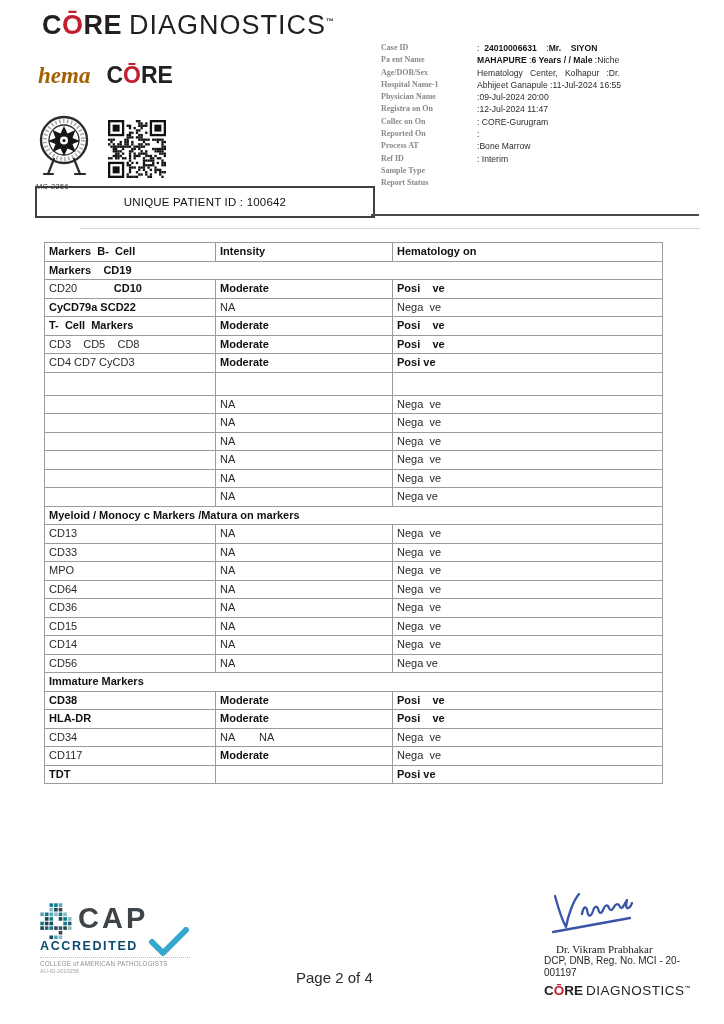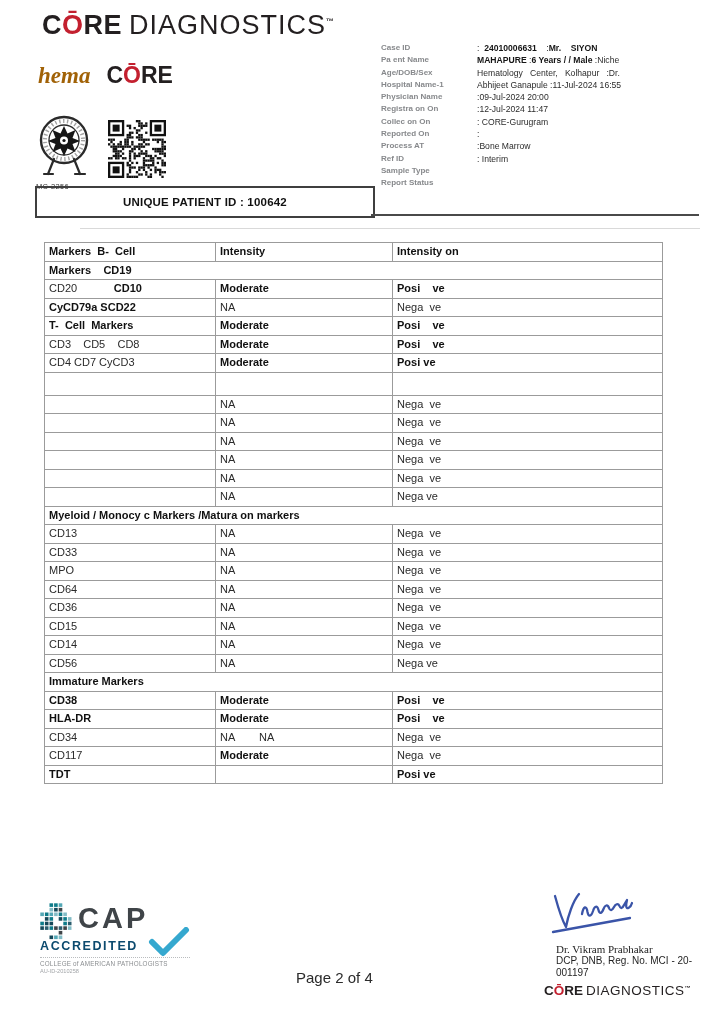--- a/index.html
+++ b/index.html
@@ -19,28 +19,28 @@
   .logo-hema .red-o{font-weight:800;color:#c3202f;}
 
   
   .seal-wrap{left:36px;top:114px;width:56px;text-align:left;}
   .seal-cap{font-size:7.5px;color:#3a3a3a;margin-top:0px;letter-spacing:.3px;}
   .qr-wrap{left:108px;top:120px;}
 
   
   .pid-box{left:35px;top:186px;width:336px;height:28px;border:2px solid #3f3f3f;
            display:flex;align-items:center;justify-content:center;
-           font-weight:700;font-size:11.5px;letter-spacing:.2px;color:#111;}
+           font-weight:400;font-size:11.5px;letter-spacing:.2px;color:#111;}
   .hdr-rule{left:371px;top:214px;width:328px;height:2px;background:#4a4a4a;}
   .hdr-rule2{left:80px;top:228px;width:620px;height:1px;background:#d9d9d9;}
 
   
   .info-labels{left:381px;top:42px;width:94px;}
   .info-values{left:477px;top:42px;width:228px;}
-  .info-label{font-size:8px;line-height:12.3px;color:#87898c;font-weight:600;white-space:pre;}
+  .info-label{font-size:8px;line-height:12.3px;color:#87898c;font-weight:600;white-space:pre;font-family:Liberation Serif, serif;}
   .info-line{font-size:8.6px;line-height:12.3px;color:#2c2c2c;white-space:pre;}
   .info-line b{color:#151515;}
 
   
   .tbl-wrap{left:44px;top:242px;}
   table.mk{border-collapse:collapse;table-layout:fixed;width:618px;
            border:1.6px solid #6f6f6f;}
   table.mk td{border:1px solid #9b9b9b;font-size:11px;line-height:15px;height:17.5px;
               padding:0 0 0 4px;vertical-align:middle;white-space:pre;overflow:hidden;
               color:#2a2a2a;}
@@ -55,21 +55,21 @@
   .cap-name{font-size:29px;font-weight:600;color:#3f4448;letter-spacing:3px;margin-left:4px;line-height:30px;}
   .cap-accr{position:relative;font-size:12.5px;font-weight:600;color:#0c4a6e;letter-spacing:1.6px;margin-top:-2px;}
   .cap-check{position:absolute;left:108px;top:-12px;}
   .cap-college{border-top:1px dotted #b9bcbe;margin-top:4px;padding-top:2px;
                font-size:6.3px;color:#8a8d90;letter-spacing:.2px;white-space:nowrap;}
   .cap-auid{font-size:5.6px;color:#a2a5a8;margin-top:1px;}
   .page-num{left:296px;top:969px;font-size:15px;color:#2b2b2b;}
   .sig-wrap{left:544px;top:887px;width:170px;}
   .sig-svg{margin-left:4px;}
   .sig-name{font-family:"Liberation Serif",serif;font-size:11px;color:#222;margin-top:2px;margin-left:12px;}
-  .sig-cred{font-size:10px;color:#1f1f1f;margin-left:12px;line-height:12px;}
+  .sig-cred{font-size:10px;color:#1f1f1f;line-height:12px;}
   .logo-foot{font-size:13.5px;margin-top:4px;white-space:nowrap;}
   .logo-foot .b1{font-weight:800;color:#231f20;}
   .logo-foot .red-o{font-weight:800;color:#c3202f;}
   .logo-foot .w2{font-weight:500;color:#231f20;margin-left:3px;letter-spacing:.5px;}
   .logo-foot .tm{font-size:6px;}
 </style>
 </head>
 <body>
 
 <div id="page">
@@ -349,21 +349,21 @@
     <table class="mk">
       <colgroup>
           <col class="c0">
           <col class="c1">
           <col class="c2">
         </colgroup>
       <tbody id="tbody">
           <tr>
             <td><b>Markers  B-  Cell</b></td>
             <td><b>Intensity</b></td>
-            <td><b>Intensity on</b></td>
+            <td><b>Hematology on</b></td>
           </tr>
           <tr>
             <td colspan="3" class="section"><b>Markers    CD19</b></td>
           </tr>
           <tr>
             <td><span>CD20            </span><b>CD10</b></td>
             <td><b>Moderate</b></td>
             <td><b>Posi    ve</b></td>
           </tr>
           <tr>

